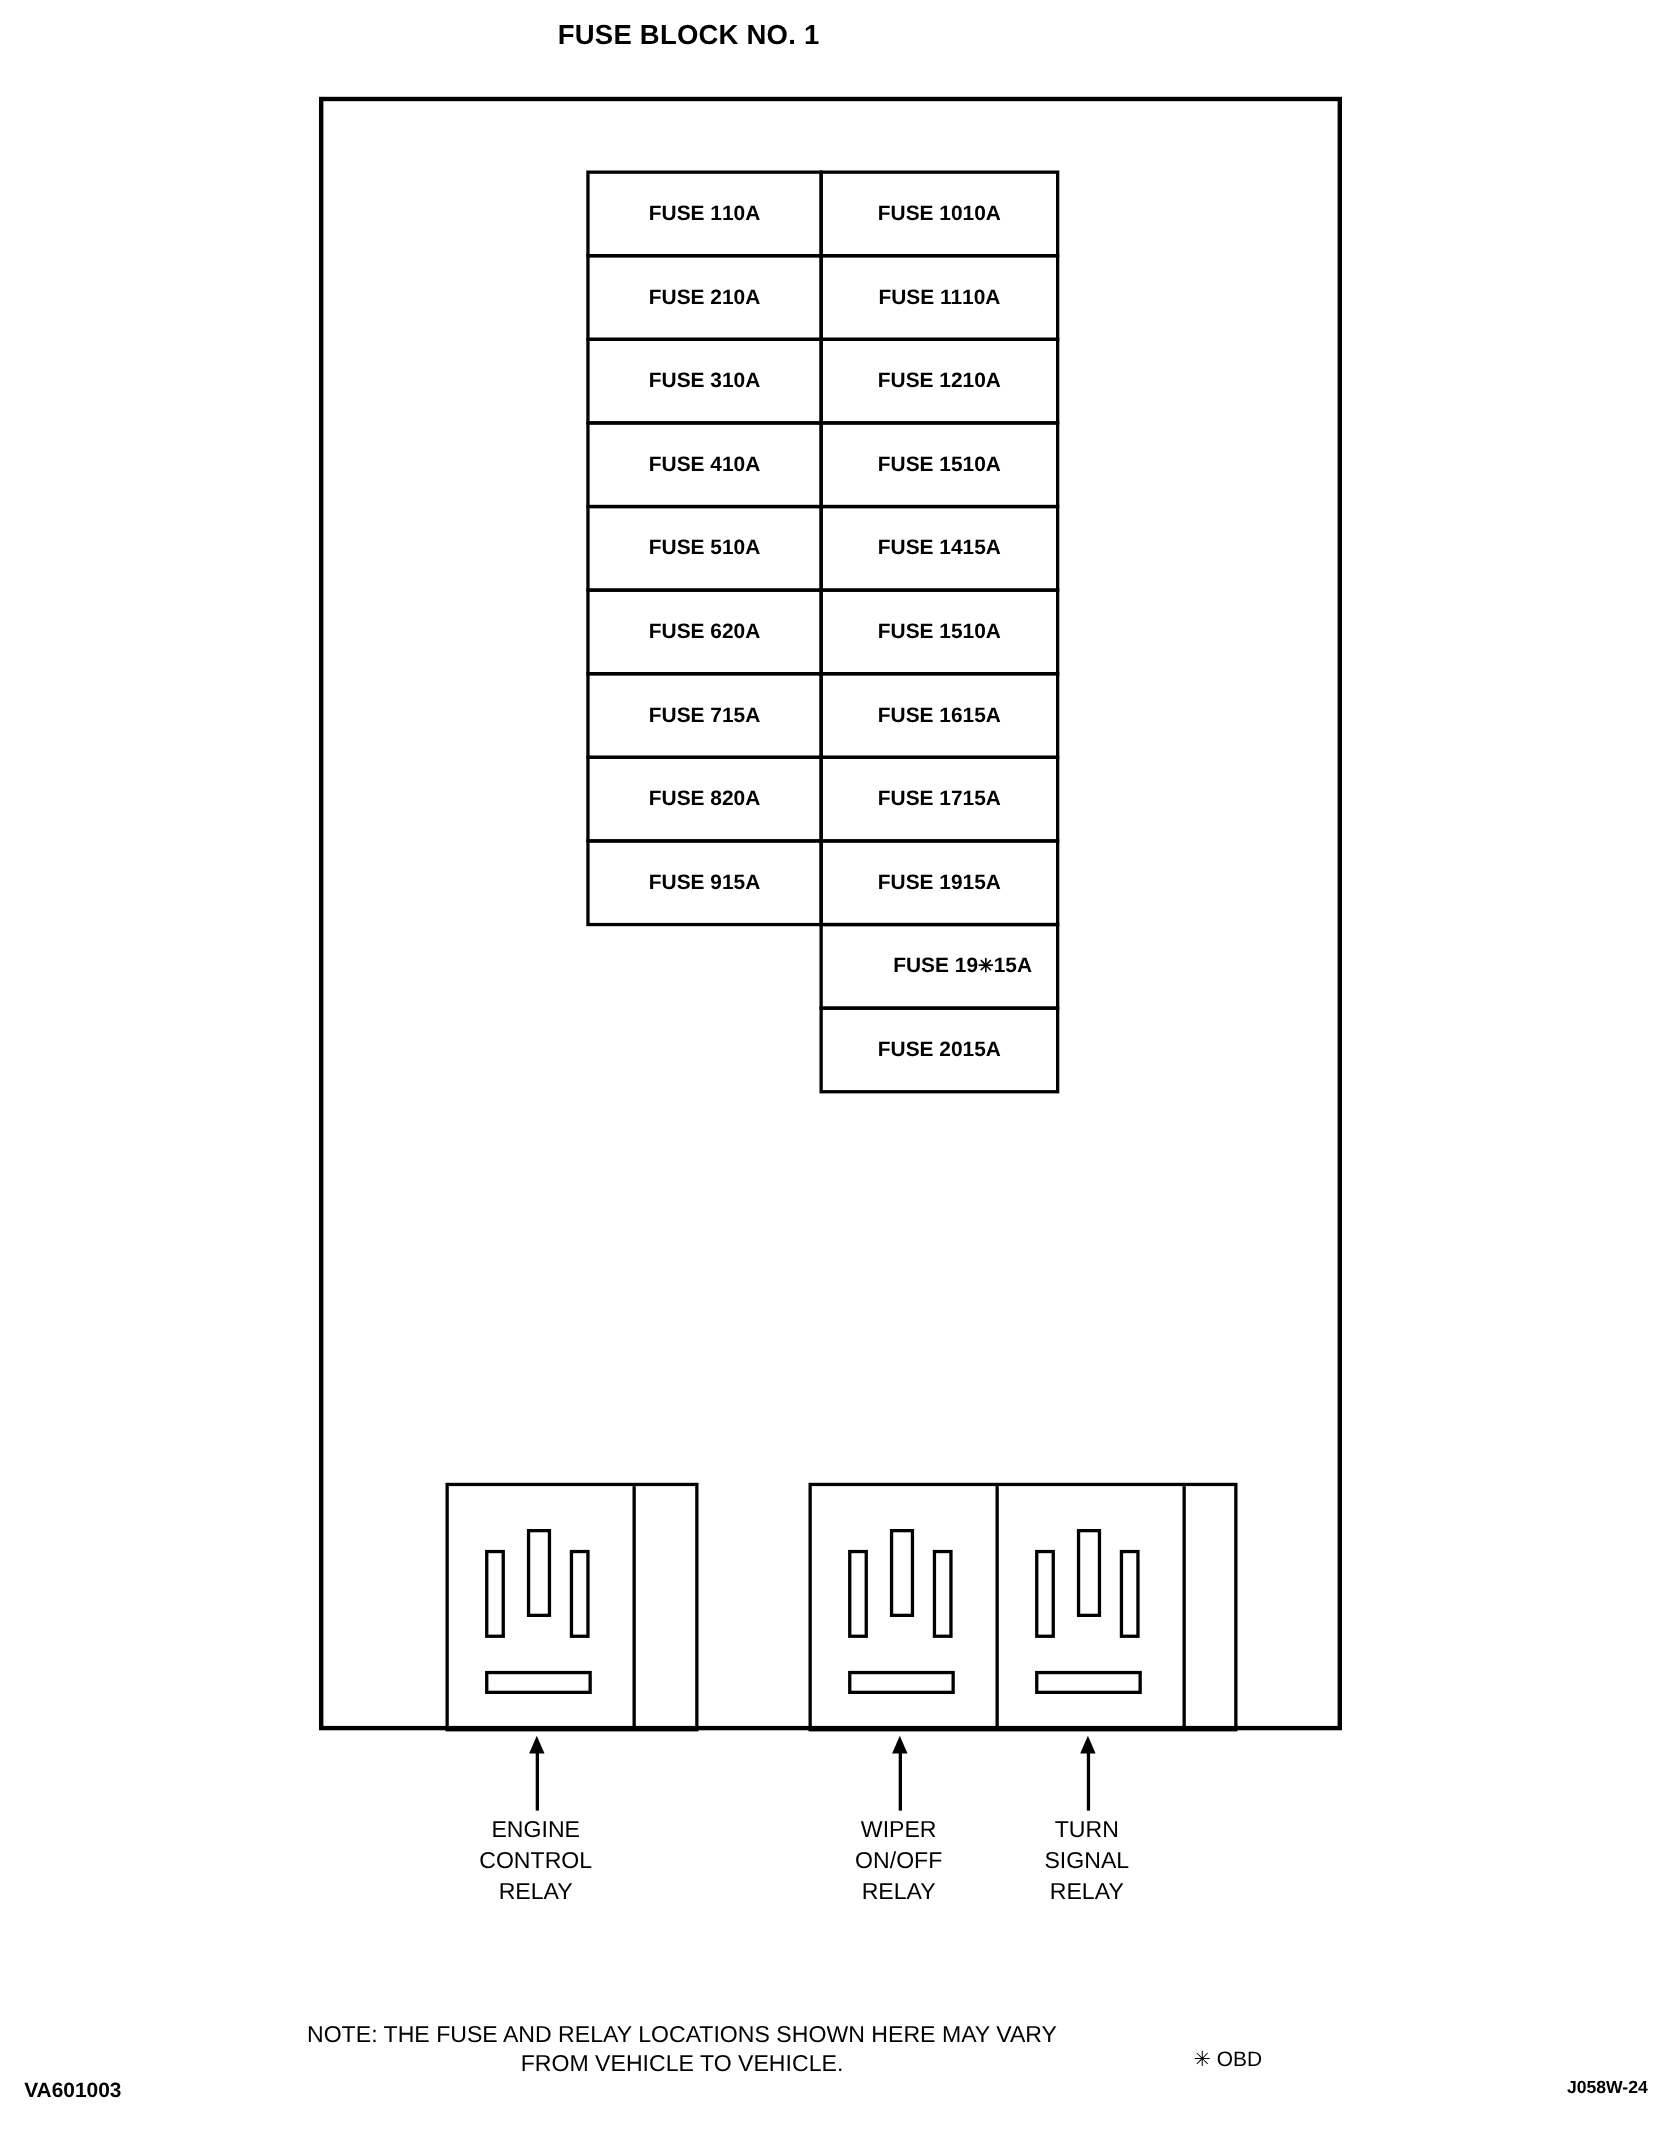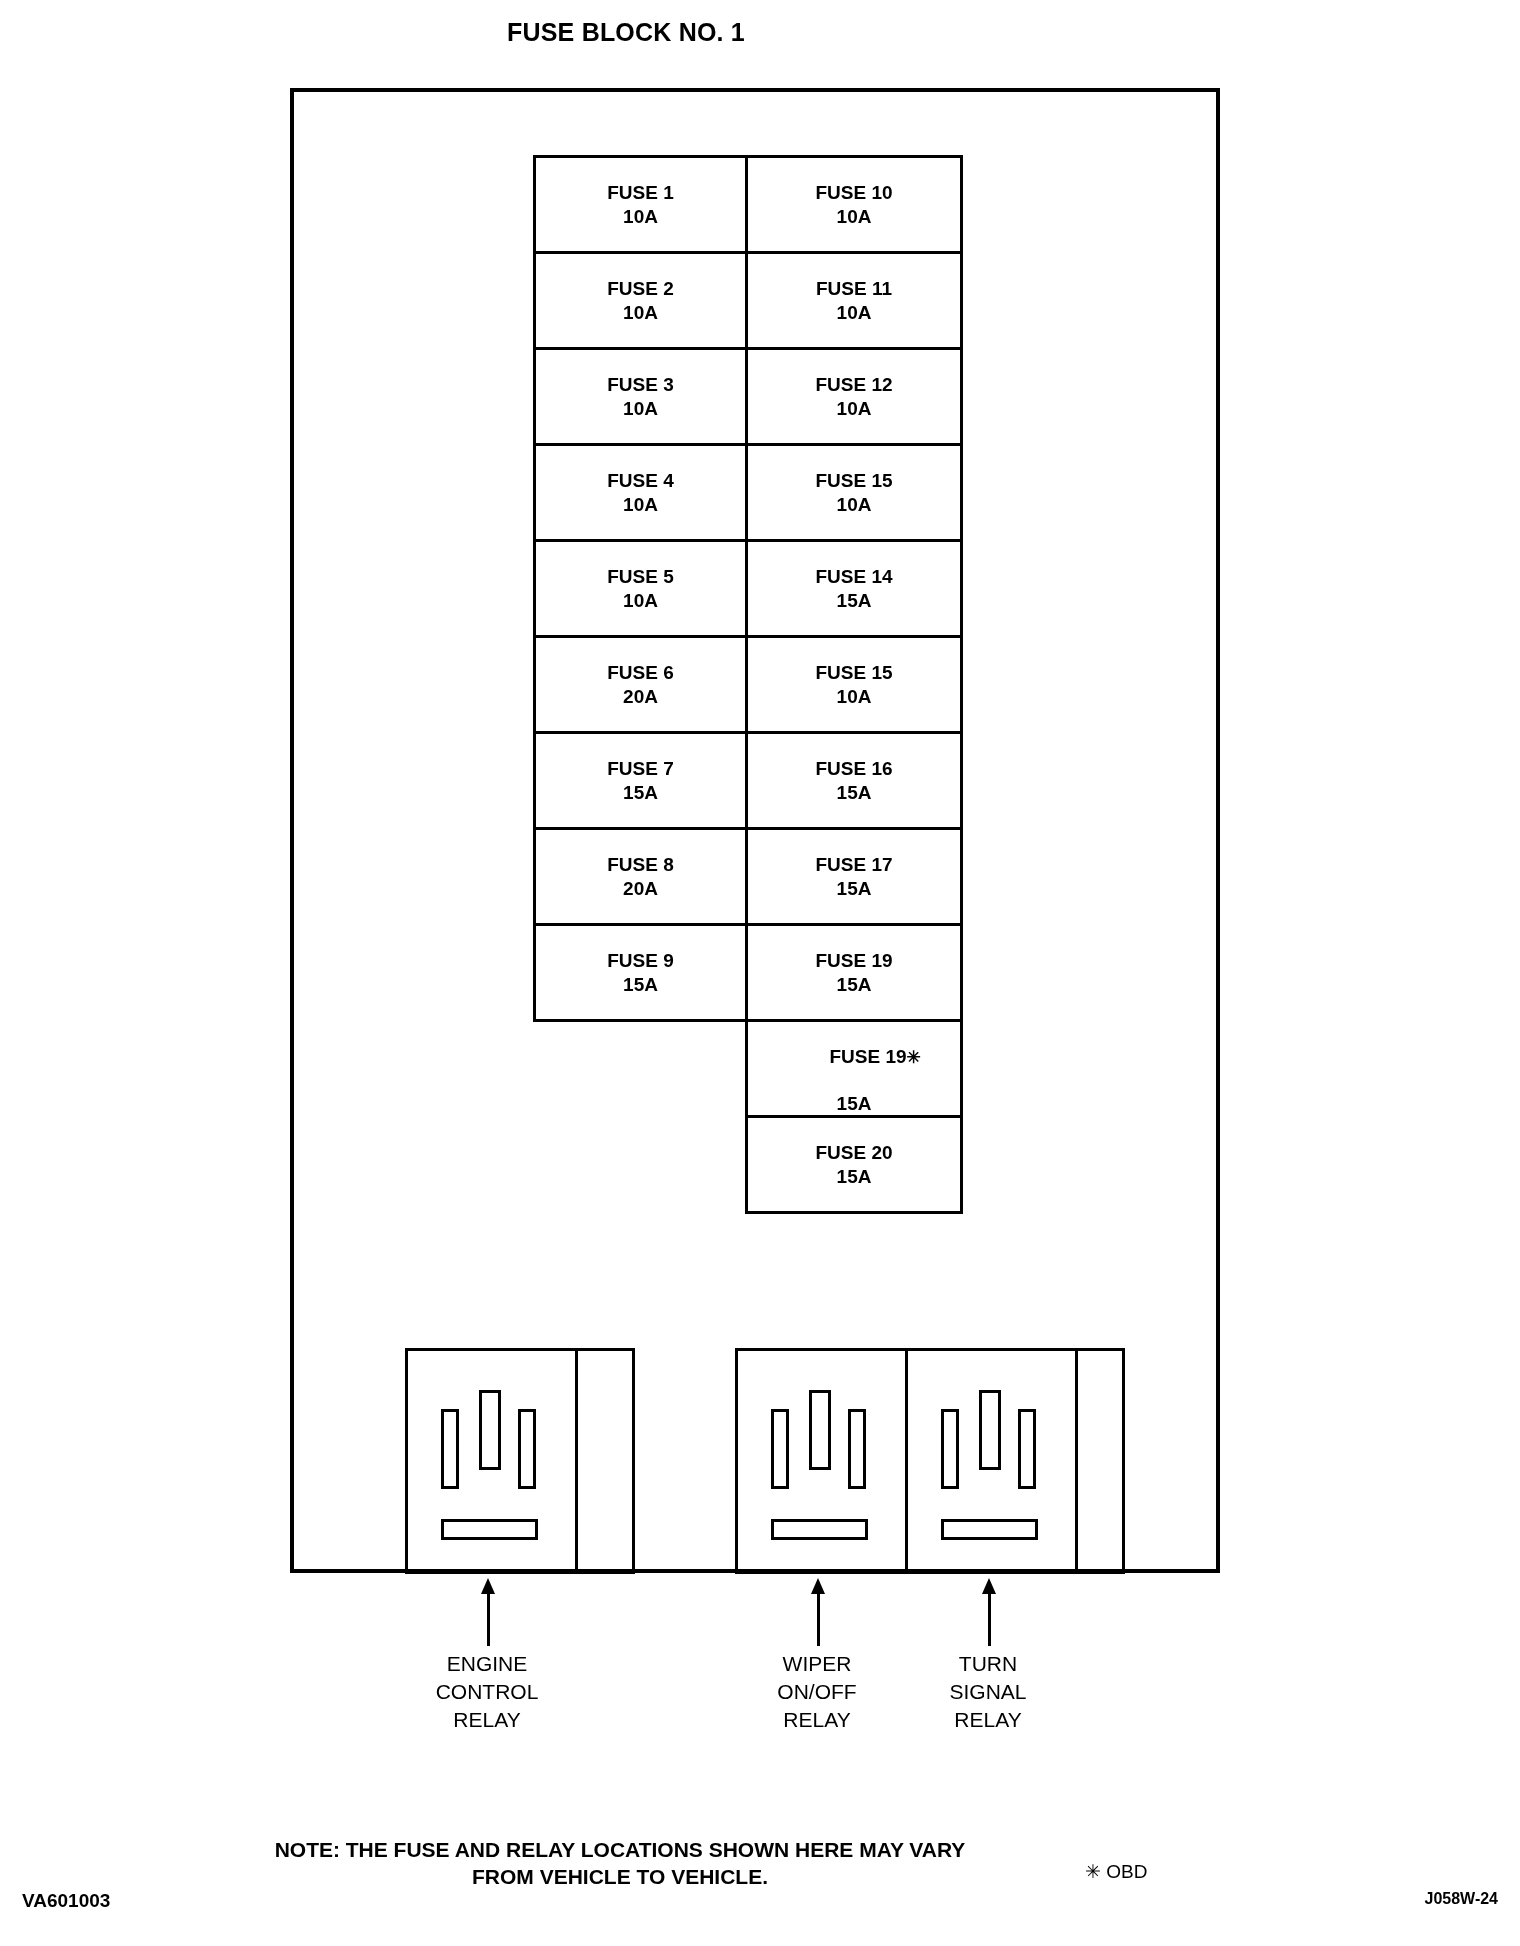--- a/index.html
+++ b/index.html
@@ -48,25 +48,25 @@
     display: flex;
     flex-direction: row;
   }
   .fuse-column {
     display: flex;
     flex-direction: column;
     width: 215px;
   }
   .fuse-cell {
     box-sizing: border-box;
-    height: 99px;
+    height: 79px;
     border: 3px solid #000;
     margin-top: -3px;
     display: flex;
-    flex-direction: column;
+    flex-direction: row;
     align-items: center;
     justify-content: center;
     line-height: 1.22;
   }
   #fuse-column-right .fuse-cell {
     margin-left: -3px;
   }
   .fuse-cell:first-child {
     margin-top: 0;
   }
@@ -192,21 +192,21 @@
   }
 
   
   #footer-note {
     position: absolute;
     left: 260px;
     top: 1836px;
     width: 720px;
     text-align: center;
     font-size: 21px;
-    font-weight: bold;
+    font-weight: normal;
     line-height: 1.3;
   }
   #obd-legend {
     position: absolute;
     left: 1085px;
     top: 1860px;
     font-size: 19px;
     font-weight: normal;
   }
   #code-left {

